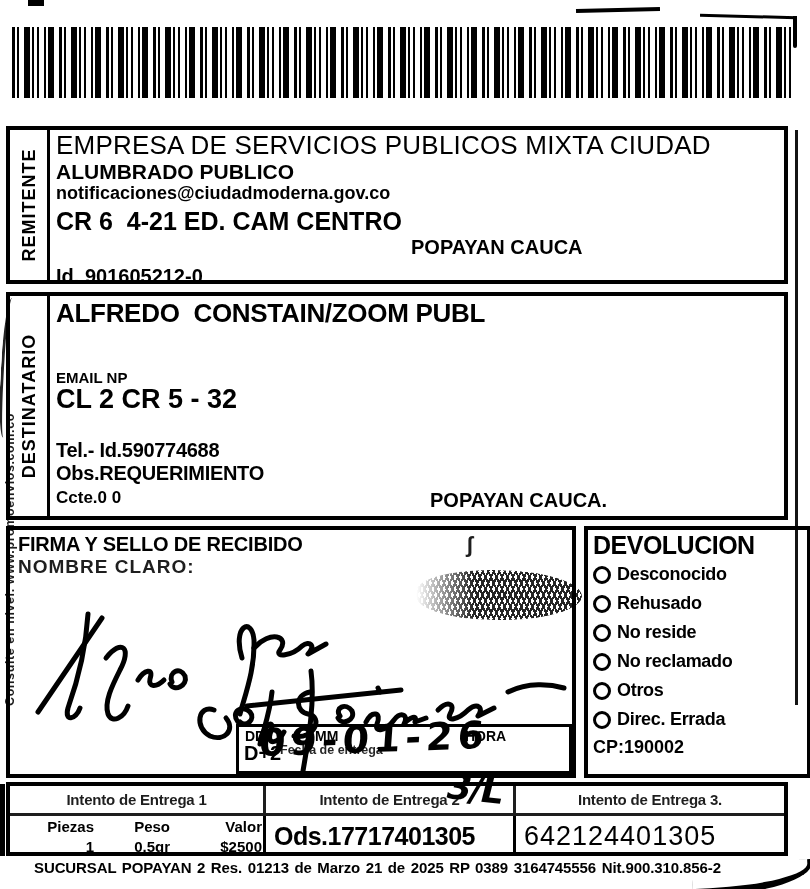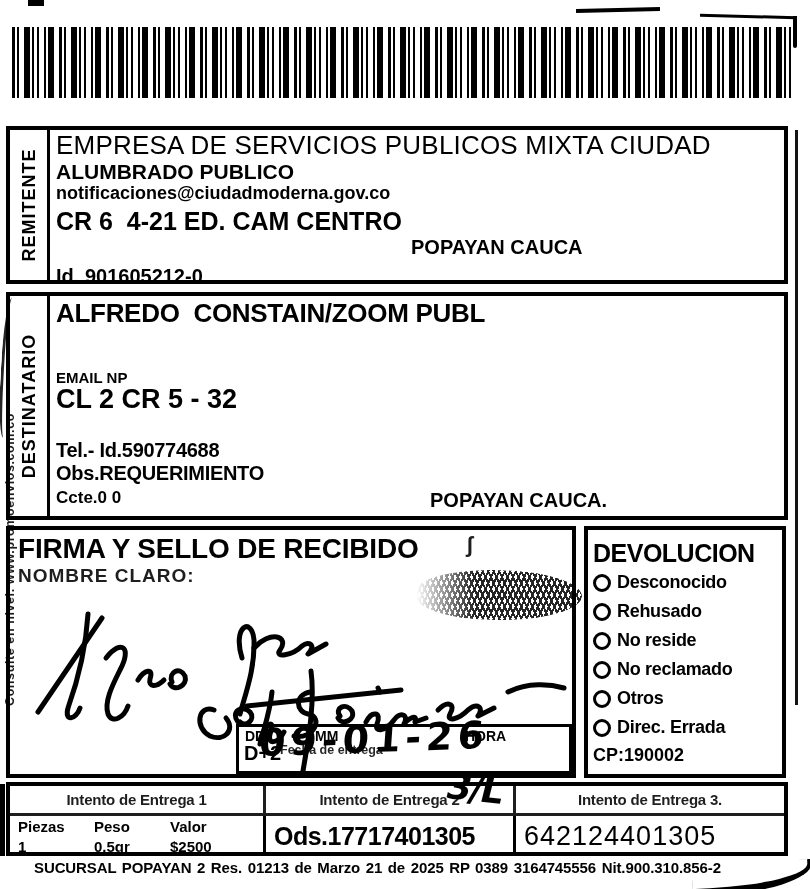--- a/index.html
+++ b/index.html
@@ -51,21 +51,21 @@
 
   .dest-name{font-size:26px;font-weight:700;margin-top:2px;letter-spacing:-0.3px;}
   .dest-email{font-size:15px;font-weight:700;margin-top:42px;}
   .dest-address{font-size:27px;font-weight:700;}
   .dest-tel{font-size:20px;font-weight:700;margin-top:26px;letter-spacing:-0.3px;}
   .dest-obs{font-size:20px;font-weight:700;margin-top:2px;letter-spacing:-0.3px;}
   .dest-ccte{font-size:17px;font-weight:600;margin-top:5px;}
   .dest-city{position:absolute;left:380px;bottom:5px;font-size:20px;font-weight:700;}
 
   .box-firma{left:6px;top:526px;width:570px;height:252px;border:4px solid #000;box-sizing:border-box;}
-  .firma-title{font-size:28px;font-weight:700;padding:3px 0 0 8px;letter-spacing:-0.2px;}
+  .firma-title{font-size:20px;font-weight:700;padding:3px 0 0 8px;letter-spacing:-0.2px;}
   .firma-fmark{left:456px;top:2px;font-size:22px;font-weight:600;}
   .firma-nombre{font-size:19px;font-weight:700;padding-left:8px;letter-spacing:1px;}
   .smudge{
     left:406px;top:40px;width:166px;height:50px;opacity:.85;
     background-image:
       repeating-linear-gradient(115deg,#000 0 2px,transparent 2px 5px),
       repeating-linear-gradient(65deg,#000 0 2px,transparent 2px 5px);
     border-radius:45% 55% 50% 50%;
     -webkit-mask-image:linear-gradient(90deg,transparent 0,#000 35%);
     mask-image:linear-gradient(90deg,transparent 0,#000 35%);
@@ -75,38 +75,38 @@
   .datebox{left:226px;top:194px;width:336px;height:50px;border:3px solid #000;box-sizing:border-box;}
   .datebox .tiny{position:absolute;font-size:14px;font-weight:700;top:1px;}
   .lbl-dd{left:6px;} .lbl-mm{left:76px;} .lbl-hora{left:226px;}
   .fecha-label{position:absolute;left:5px;top:16px;font-size:12.5px;font-weight:600;opacity:.85;white-space:nowrap;padding-left:36px;}
   .hand-date{
     position:absolute;left:20px;top:-10px;font-family:"DejaVu Sans",sans-serif;
     font-size:38px;font-weight:700;letter-spacing:5px;white-space:nowrap;
     transform:rotate(-2deg) skewX(-6deg);
   }
 
-  .box-devolucion{left:584px;top:526px;width:202px;height:252px;border:4px solid #000;box-sizing:border-box;padding:9px 5px;display:block;}
+  .box-devolucion{left:584px;top:526px;width:227px;height:252px;border:4px solid #000;box-sizing:border-box;padding:1px 5px;display:block;}
   .dev-title{font-size:25px;font-weight:700;letter-spacing:-0.5px;}
   .dev-row{display:flex;align-items:center;gap:6px;height:29px;}
   .radio{width:12px;height:12px;border:3px solid #000;border-radius:50%;flex:0 0 auto;}
   .dev-label{font-size:18px;font-weight:700;letter-spacing:-0.3px;white-space:nowrap;}
   .dev-cp{font-size:18px;font-weight:600;margin-top:3px;}
 
   .btable{
     left:6px;top:782px;width:782px;height:74px;border:4px solid #000;box-sizing:border-box;
     display:grid;grid-template-columns:256px 250px 1fr;grid-template-rows:30px 1fr;
   }
   .btable .th{
     border-bottom:3px solid #000;font-size:15px;font-weight:700;
     display:flex;align-items:center;justify-content:center;letter-spacing:-0.2px;
   }
   .btable .rb{border-right:3px solid #000;}
   .cell-stats{display:flex;padding:2px 0 0 8px;}
-  .stat{width:76px;}
+  .stat{width:76px;text-align:right;}
   .stat:last-child{width:92px;}
   .stat .lab{font-size:15px;font-weight:700;}
   .stat .val{font-size:15px;font-weight:600;margin-top:3px;}
   .cell-ods{font-size:25px;font-weight:700;padding:6px 0 0 8px;letter-spacing:-0.5px;}
   .cell-guia{font-size:27px;font-weight:400;padding:5px 0 0 8px;letter-spacing:1px;}
 
   .scrawl2{
     left:447px;top:768px;font-family:"DejaVu Sans",sans-serif;font-size:36px;font-weight:700;
     transform:rotate(6deg) skewX(-8deg);letter-spacing:-2px;
   }

